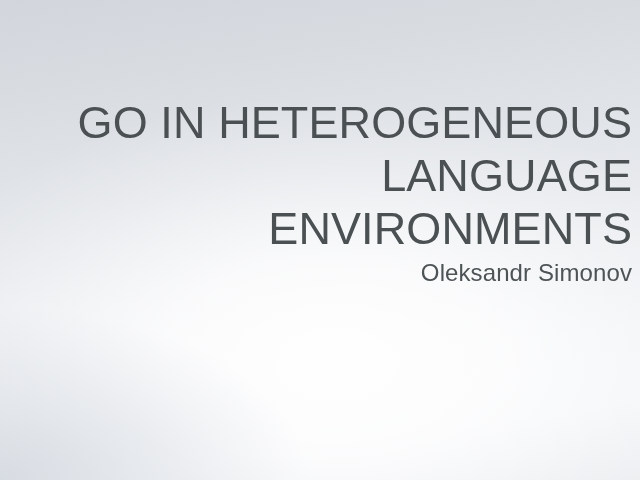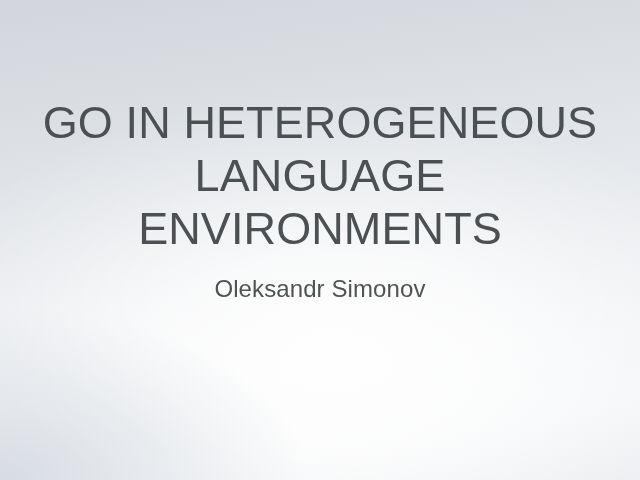--- a/index.html
+++ b/index.html
@@ -51,21 +51,21 @@
                 rgba(203,209,217,0.00) 78%);
     pointer-events: none;
   }
 
   #content {
     position: absolute;
     left: 0;
     top: 0;
     width: 640px;
     height: 480px;
-    text-align: center;
+    text-align: right;
   }
 
   .slide-title {
     position: absolute;
     left: 0;
     right: 0;
     top: 96px;
     margin: 0;
     padding: 0 8px;
     font-size: 45px;
@@ -75,21 +75,21 @@
     text-transform: uppercase;
     color: #4b5053;
     white-space: pre-line;
   }
 
   .slide-subtitle {
     position: absolute;
     left: 0;
     right: 0;
     top: 258px;
-    margin: 16px;
+    margin: 0;
     padding: 0 8px;
     font-size: 24px;
     line-height: 30px;
     font-weight: 400;
     letter-spacing: 0.1px;
     color: #4e5356;
   }
 </style>
 </head>
 <body>

